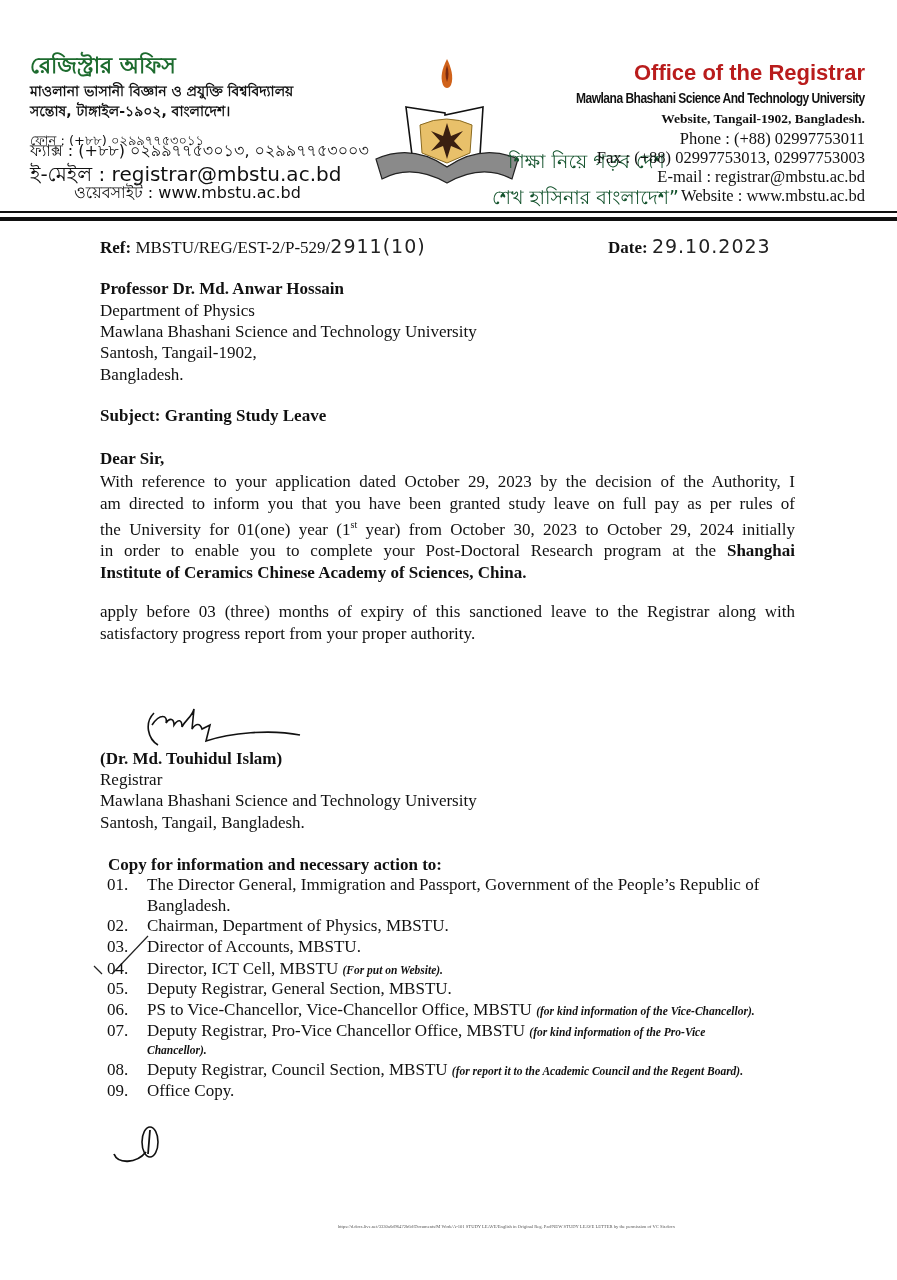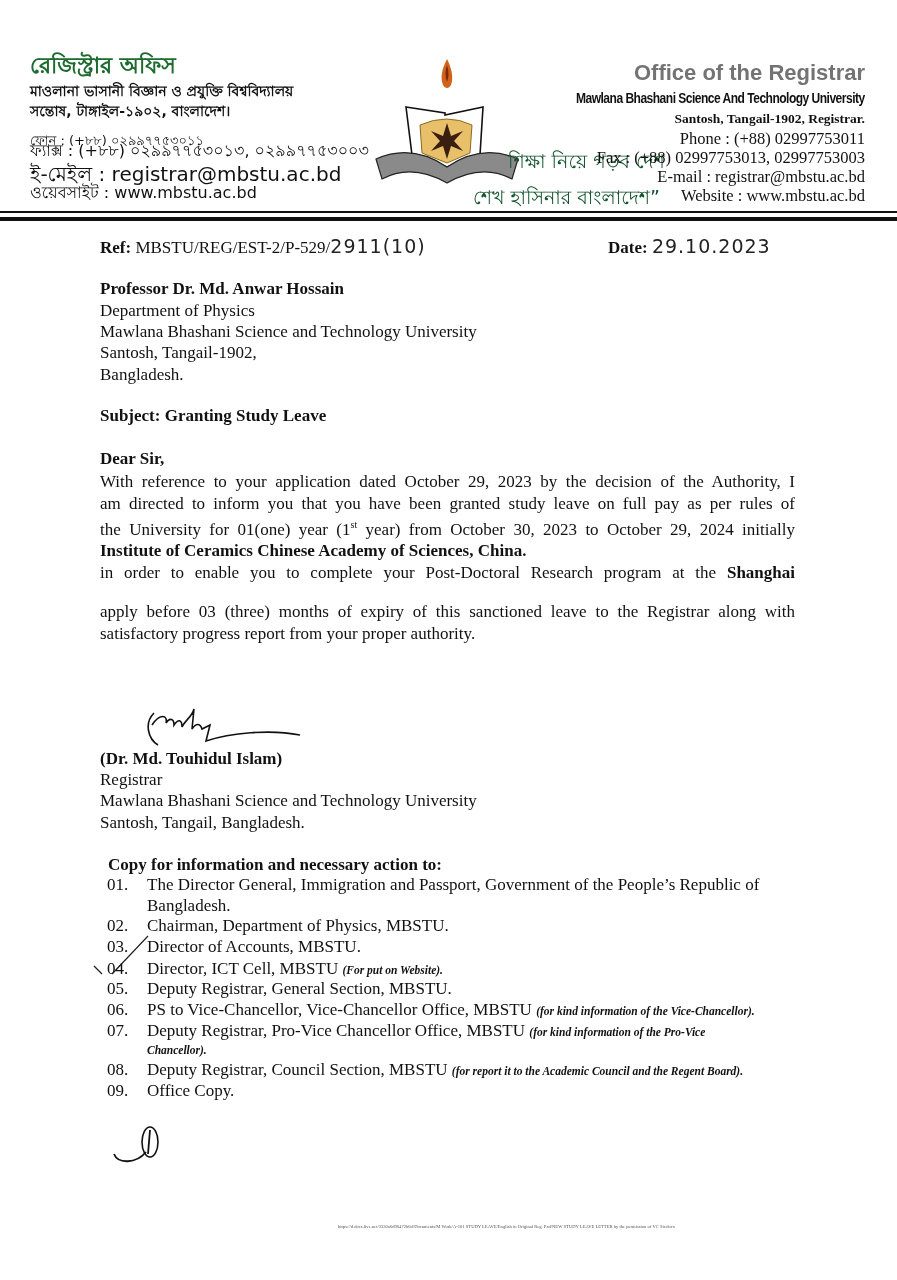--- a/index.html
+++ b/index.html
@@ -1,21 +1,21 @@
 <!DOCTYPE html>
 <html><head>
 <meta charset="utf-8">
 <style>
   html, body { margin: 0; padding: 0; background: #ffffff; }
   body { width: 897px; height: 1280px; position: relative; overflow: hidden; color: #111; font-family: "Liberation Serif", serif; }
   .abs { position: absolute; }
   .lh-title-bn { left: 30px; top: 48px; font-size: 22px; font-weight: bold; color: #1d6b2e; font-family: "DejaVu Sans", sans-serif; }
   .lh-left-line { left: 30px; font-size: 14px; font-family: "DejaVu Sans", sans-serif; white-space: nowrap; color: #111; }
   .lh-left-line.bold { font-weight: bold; }
-  .lh-right-title { right: 32px; top: 60px; font-size: 22px; font-weight: bold; color: #737373; font-family: "Liberation Sans", sans-serif; white-space: nowrap; }
+  .lh-right-title { right: 32px; top: 60px; font-size: 22px; font-weight: bold; color: #b91c1c; font-family: "Liberation Sans", sans-serif; white-space: nowrap; }
   .lh-right-uni { right: 32px; top: 90px; font-size: 14px; font-weight: bold; font-family: "Liberation Sans", sans-serif; letter-spacing: -0.6px; white-space: nowrap; transform: scaleX(0.86); transform-origin: right center; }
   .lh-right-line { right: 32px; font-size: 16.5px; white-space: nowrap; font-family: "Liberation Serif", serif; }
   .lh-right-line.bold { font-weight: bold; font-size: 13.5px; }
   .slogan { font-family: "DejaVu Sans", sans-serif; font-size: 19px; white-space: nowrap; color: #14532d; }
   .rule-thin { left: 0; right: 0; top: 211px; height: 2px; background: #111; }
   .rule-thick { left: 0; right: 0; top: 217px; height: 4px; background: #111; }
   .text { font-size: 17px; line-height: 21px; white-space: nowrap; }
   .bold { font-weight: bold; }
   .hand { font-family: "DejaVu Sans", sans-serif; font-weight: normal; font-size: 19px; letter-spacing: 1px; color: #222; }
   .para { left: 100px; width: 695px; font-size: 17px; line-height: 21.5px; text-align: justify; }
@@ -28,46 +28,46 @@
 </style>
 </head>
 <body>
 
 <div class="abs lh-title-bn">রেজিস্ট্রার অফিস</div>
 <div class="abs lh-left-line bold" style="top:80px;">মাওলানা ভাসানী বিজ্ঞান ও প্রযুক্তি বিশ্ববিদ্যালয়</div>
 <div class="abs lh-left-line bold" style="top:100px;">সন্তোষ, টাঙ্গাইল-১৯০২, বাংলাদেশ।</div>
 <div class="abs lh-left-line" style="top:131px; font-size:13px;">ফোন : (+৮৮) ০২৯৯৭৭৫৩০১১</div>
 <div class="abs lh-left-line" style="top:138px; font-size:16px;">ফ্যাক্স : (+৮৮) ০২৯৯৭৭৫৩০১৩, ০২৯৯৭৭৫৩০০৩</div>
 <div class="abs lh-left-line" style="top:159px; font-size:20px;">ই-মেইল : registrar@mbstu.ac.bd</div>
-<div class="abs lh-left-line" style="top:180px; font-size:16px;">ওয়েবসাইট : www.mbstu.ac.bd</div>
+<div class="abs lh-left-line" style="top:180px; font-size:16px;margin-left:44px;">ওয়েবসাইট : www.mbstu.ac.bd</div>
 
 <div class="abs" style="left:372px; top:55px; width:150px; height:130px;">
   <svg width="150" height="130" viewBox="0 0 150 130">
 
     <path d="M75 4 C70 14, 68 22, 71 30 C73 34, 77 34, 79 30 C82 22, 79 12, 75 4 Z" fill="#d0621a"></path>
     <path d="M75 10 C73 16, 73 22, 75 27 C77 22, 77 16, 75 10 Z" fill="#7a2a10"></path>
 
     <path d="M34 52 L73 58 L73 60 L111 52 L108 100 L75 112 L40 100 Z" fill="#fff" stroke="#111" stroke-width="1.6"></path>
 
     <path d="M48 70 Q75 58 100 70 L98 98 L75 108 L50 98 Z" fill="#e8c06a" stroke="#8a6a20" stroke-width="1"></path>
 
     <g fill="#3a1f10" transform="translate(75,86)">
       <path d="M0 -18 L4 -5 L16 -10 L7 0 L16 10 L4 5 L0 18 L-4 5 L-16 10 L-7 0 L-16 -10 L-4 -5 Z"></path>
     </g>
 
     <path d="M4 104 Q40 88 75 112 Q110 88 146 104 L140 124 Q110 108 75 128 Q40 108 10 124 Z" fill="#8a8a8a" stroke="#222" stroke-width="1.2"></path>
   </svg>
 </div>
 
 <div class="abs slogan" style="left:508px; top:147px;">শিক্ষা নিয়ে গড়ব দেশ</div>
-<div class="abs slogan" style="left:473px; top:183px;">শেখ হাসিনার বাংলাদেশ”</div>
+<div class="abs slogan" style="left:492px; top:183px;">শেখ হাসিনার বাংলাদেশ”</div>
 
 <div class="abs lh-right-title">Office of the Registrar</div>
 <div class="abs lh-right-uni">Mawlana Bhashani Science And Technology University</div>
-<div class="abs lh-right-line bold" style="top:111px;">Santosh, Tangail-1902, Registrar.</div>
+<div class="abs lh-right-line bold" style="top:111px;">Website, Tangail-1902, Bangladesh.</div>
 <div class="abs lh-right-line" style="top:129px;">Phone : (+88) 02997753011</div>
 <div class="abs lh-right-line" style="top:148px;">Fax : (+88) 02997753013, 02997753003</div>
 <div class="abs lh-right-line" style="top:167px;">E-mail : registrar@mbstu.ac.bd</div>
 <div class="abs lh-right-line" style="top:186px;">Website : www.mbstu.ac.bd</div>
 
 <div class="abs rule-thin"></div>
 <div class="abs rule-thick"></div>
 
 <div class="abs text" style="left:100px; top:236px;">
   <span class="bold">Ref:</span>
@@ -85,22 +85,22 @@
 <div class="abs text" style="left:100px; top:364px;">Bangladesh.</div>
 
 <div class="abs text bold" style="left:100px; top:405px;">Subject: Granting Study Leave</div>
 
 <div class="abs text bold" style="left:100px; top:448px;">Dear Sir,</div>
 
 <div class="abs para" style="top:471px;">
   <span class="line">With reference to your application dated October 29, 2023 by the decision of the Authority, I</span>
   <span class="line">am directed to inform you that you have been granted study leave on full pay as per rules of</span>
   <span class="line"><span>the University for 01(one) year (1</span><sup style="font-size:10px;">st</sup><span> year) from October 30, 2023 to October 29, 2024 initially</span></span>
+  <span class="line"><span>in order to enable you to complete your Post-Doctoral Research program at the </span><b>Shanghai</b></span>
   <span class="line last bold">Institute of Ceramics Chinese Academy of Sciences, China.</span>
-  <span class="line"><span>in order to enable you to complete your Post-Doctoral Research program at the </span><b>Shanghai</b></span>
 </div>
 
 <div class="abs para" style="top:601px;">
   <span class="line">apply before 03 (three) months of expiry of this sanctioned leave to the Registrar along with</span>
   <span class="line last">satisfactory progress report from your proper authority.</span>
 </div>
 
 <div class="abs" style="left:140px; top:705px; width:190px; height:50px;">
   <svg width="190" height="50" viewBox="0 0 190 50">
     <path d="M14 8 C4 18, 8 34, 18 40 M12 20 C20 8, 28 10, 26 18 C30 12, 34 14, 34 20 C38 14, 42 14, 42 22 C46 14, 52 12, 54 4 L52 24 C56 18, 60 18, 62 24 L70 20 L66 36 C90 28, 130 24, 160 30" fill="none" stroke="#111" stroke-width="1.6"></path>

